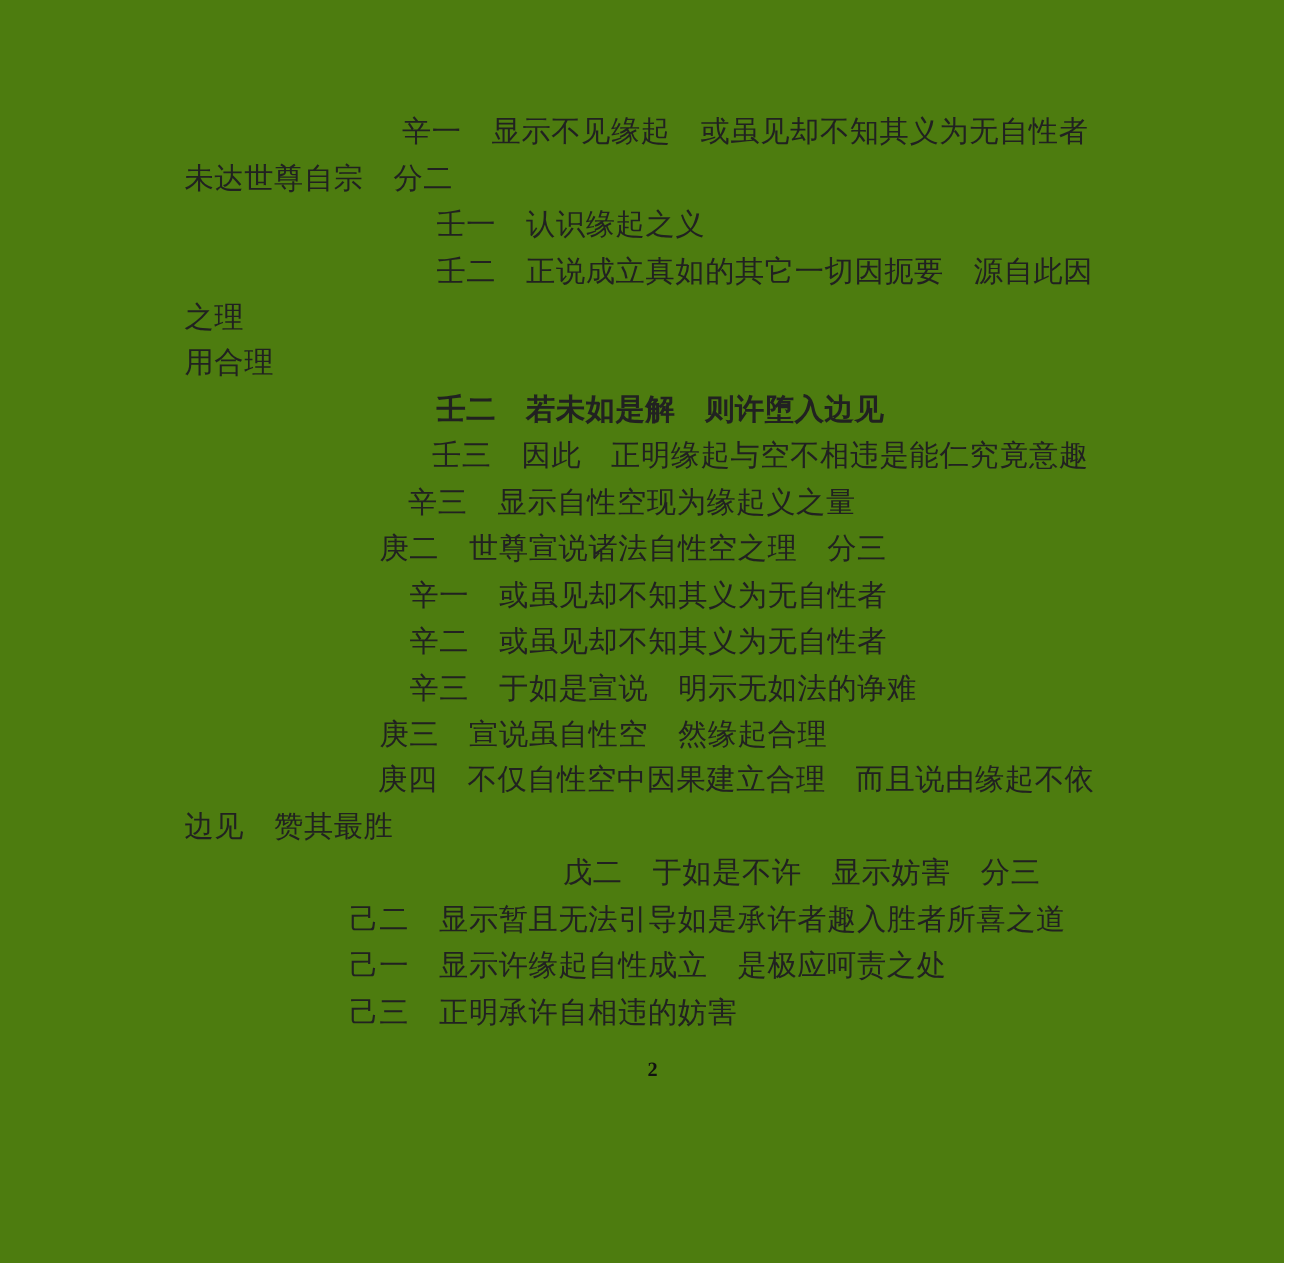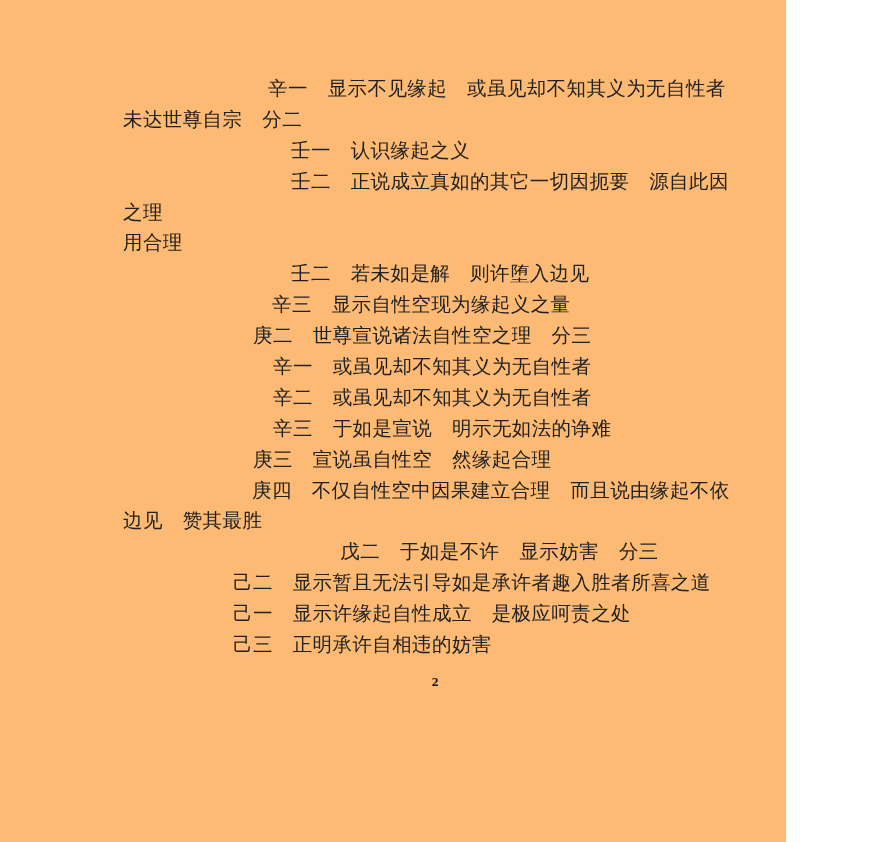--- a/index.html
+++ b/index.html
@@ -5,23 +5,23 @@
   html, body {
     margin: 0;
     padding: 0;
     background: #ffffff;
     width: 870px;
     height: 842px;
     overflow: hidden;
   }
   .page {
     position: relative;
-    width: 786px;
+    width: 856px;
     height: 842px;
-    background: #fdba74;
+    background: #4d7c0f;
     font-family: "Liberation Serif", "DejaVu Serif", serif;
   }
   .text-block {
     padding-top: 74px;
   }
   .line {
     height: 30.9px;
     line-height: 30.9px;
     font-size: 19.5px;
     letter-spacing: 0.4px;
@@ -44,21 +44,22 @@
 <body>
 
 <div class="page">
   <div class="text-block">
       <div class="line" style="margin-left: 268px;">辛一　显示不见缘起　或虽见却不知其义为无自性者</div>
       <div class="line" style="margin-left: 123px;">未达世尊自宗　分二</div>
       <div class="line" style="margin-left: 291px;">壬一　认识缘起之义</div>
       <div class="line" style="margin-left: 291px;">壬二　正说成立真如的其它一切因扼要　源自此因</div>
       <div class="line" style="margin-left: 123px;">之理</div>
       <div class="line" style="margin-left: 123px;">用合理</div>
-      <div class="line" style="margin-left: 291px;">壬二　若未如是解　则许堕入边见</div>
+      <div class="line" style="margin-left: 291px; font-weight: bold;">壬二　若未如是解　则许堕入边见</div>
+      <div class="line" style="margin-left: 288px;">壬三　因此　正明缘起与空不相违是能仁究竟意趣</div>
       <div class="line" style="margin-left: 272px;">辛三　显示自性空现为缘起义之量</div>
       <div class="line" style="margin-left: 253px;">庚二　世尊宣说诸法自性空之理　分三</div>
       <div class="line" style="margin-left: 273px;">辛一　或虽见却不知其义为无自性者</div>
       <div class="line" style="margin-left: 273px;">辛二　或虽见却不知其义为无自性者</div>
       <div class="line" style="margin-left: 273px;">辛三　于如是宣说　明示无如法的诤难</div>
       <div class="line" style="margin-left: 253px;">庚三　宣说虽自性空　然缘起合理</div>
       <div class="line" style="margin-left: 252px;">庚四　不仅自性空中因果建立合理　而且说由缘起不依</div>
       <div class="line" style="margin-left: 123px;">边见　赞其最胜</div>
       <div class="line" style="margin-left: 213px; text-align: center;">戊二　于如是不许　显示妨害　分三</div>
       <div class="line" style="margin-left: 233px;">己二　显示暂且无法引导如是承许者趣入胜者所喜之道</div>

